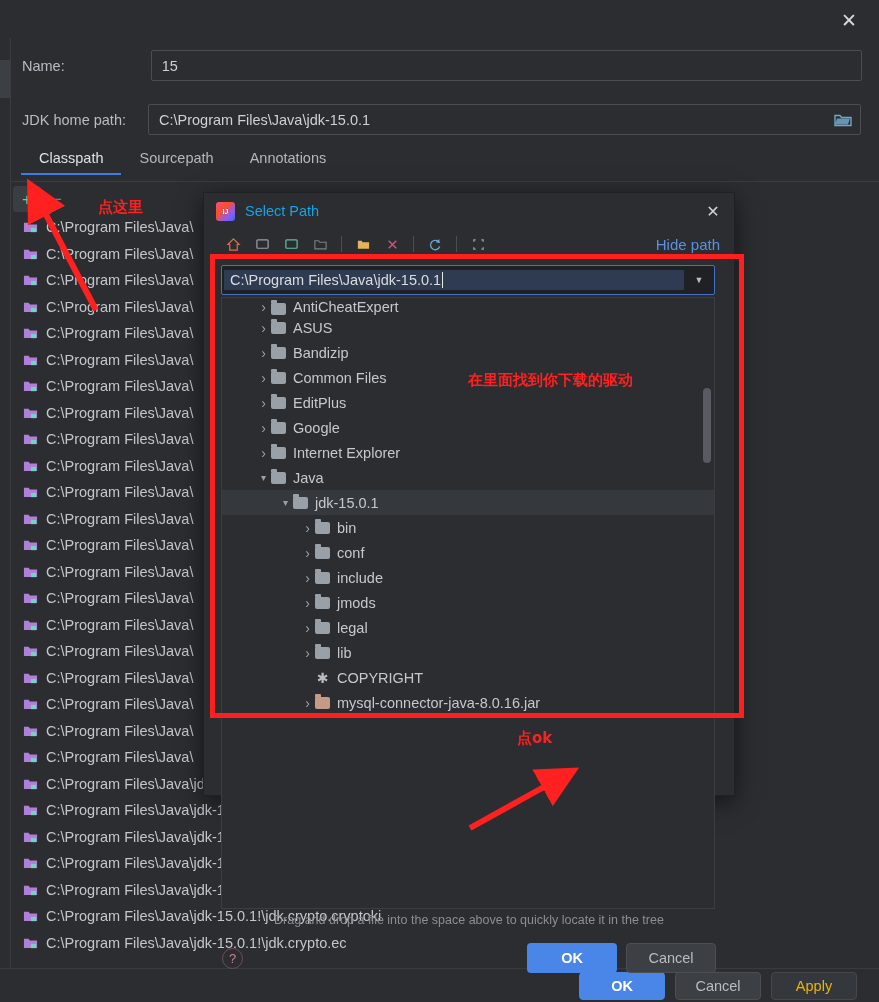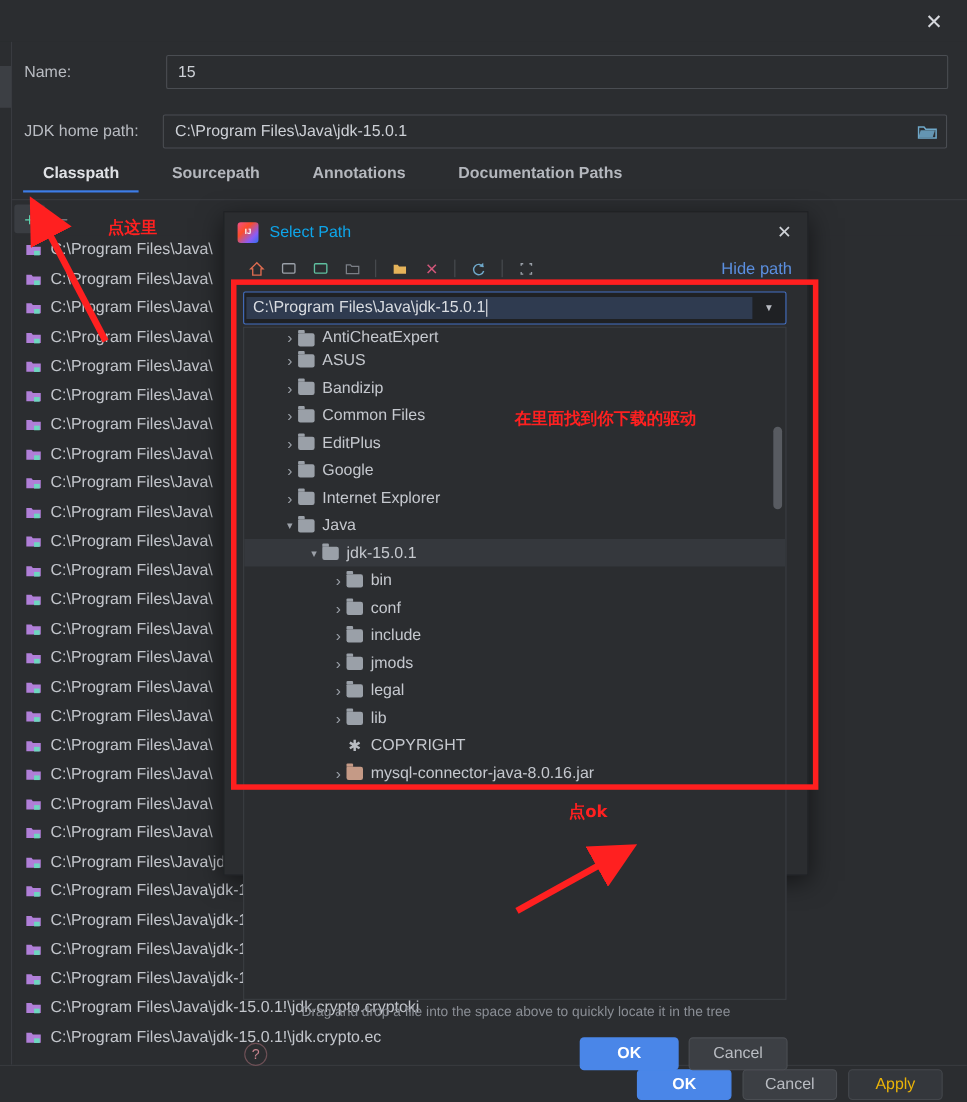--- a/index.html
+++ b/index.html
@@ -58,21 +58,21 @@
   #home-row { left: 22px; top: 104px; width: 840px; }
   #home-input { width: 713px; margin-left: 22px; position: relative; }
   .folder-browse {
     position: absolute; right: 8px; top: 50%; transform: translateY(-50%);
     width: 18px; height: 15px; cursor: pointer;
   }
 
   
   .tabs {
     position: absolute; left: 22px; top: 150px;
-    display: flex; gap: 12px; font-weight: bold;
+    display: flex; gap: 0;
   }
   .tab {
     font-size: 14.5px; color: #b4b7bd;
     padding: 0 18px 9px 18px;
     cursor: pointer; white-space: nowrap;
   }
   .tab:first-child { padding-left: 17px; }
   .tab.active { color: #dfe1e5; }
   .tab.active::after {
     content: ""; display: block;
@@ -304,21 +304,20 @@
           <path d="M3 6 h13 l-2 6 H1 Z" fill="#6fa8c9" opacity="0.85"></path>
         </svg>
       </span>
     </div>
   </div>
 
   <div class="tabs">
     <div class="tab active">Classpath</div>
     <div class="tab">Sourcepath</div>
     <div class="tab">Annotations</div>
-    <div class="tab">Documentation Paths</div>
   </div>
   <div class="tabs-underline"></div>
 
   <div class="cp-toolbar">
     <div class="tool-btn plus">+</div>
     <div class="tool-btn minus">−</div>
   </div>
 
   <div class="cp-list" id="cp-list">
       <div class="cp-item">

